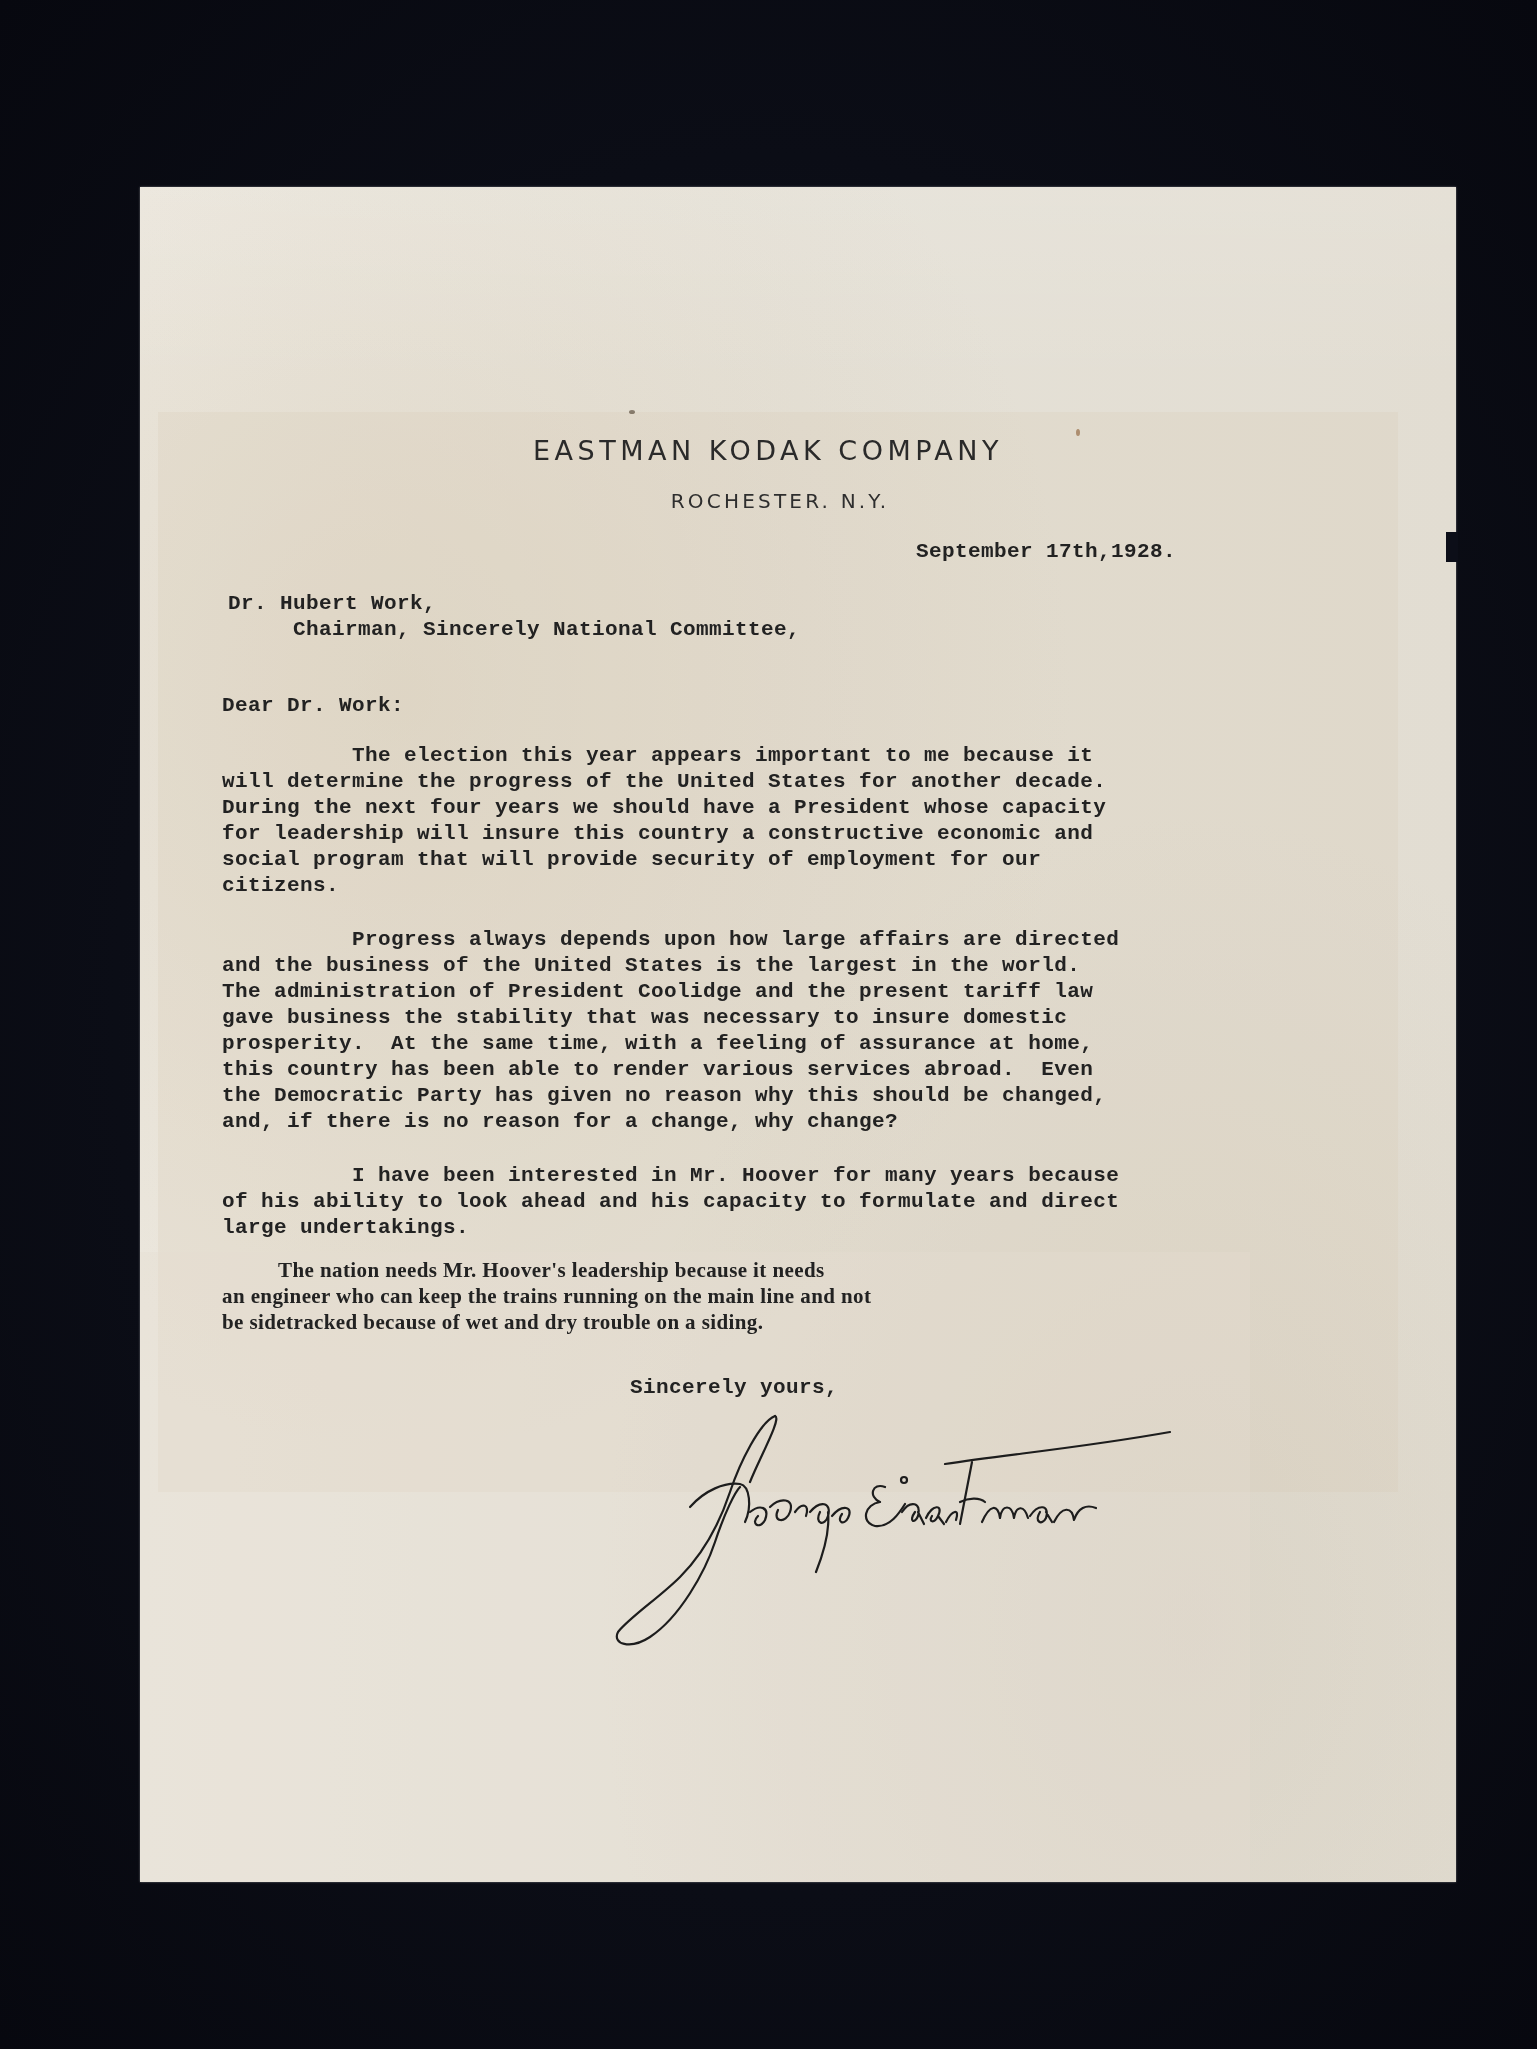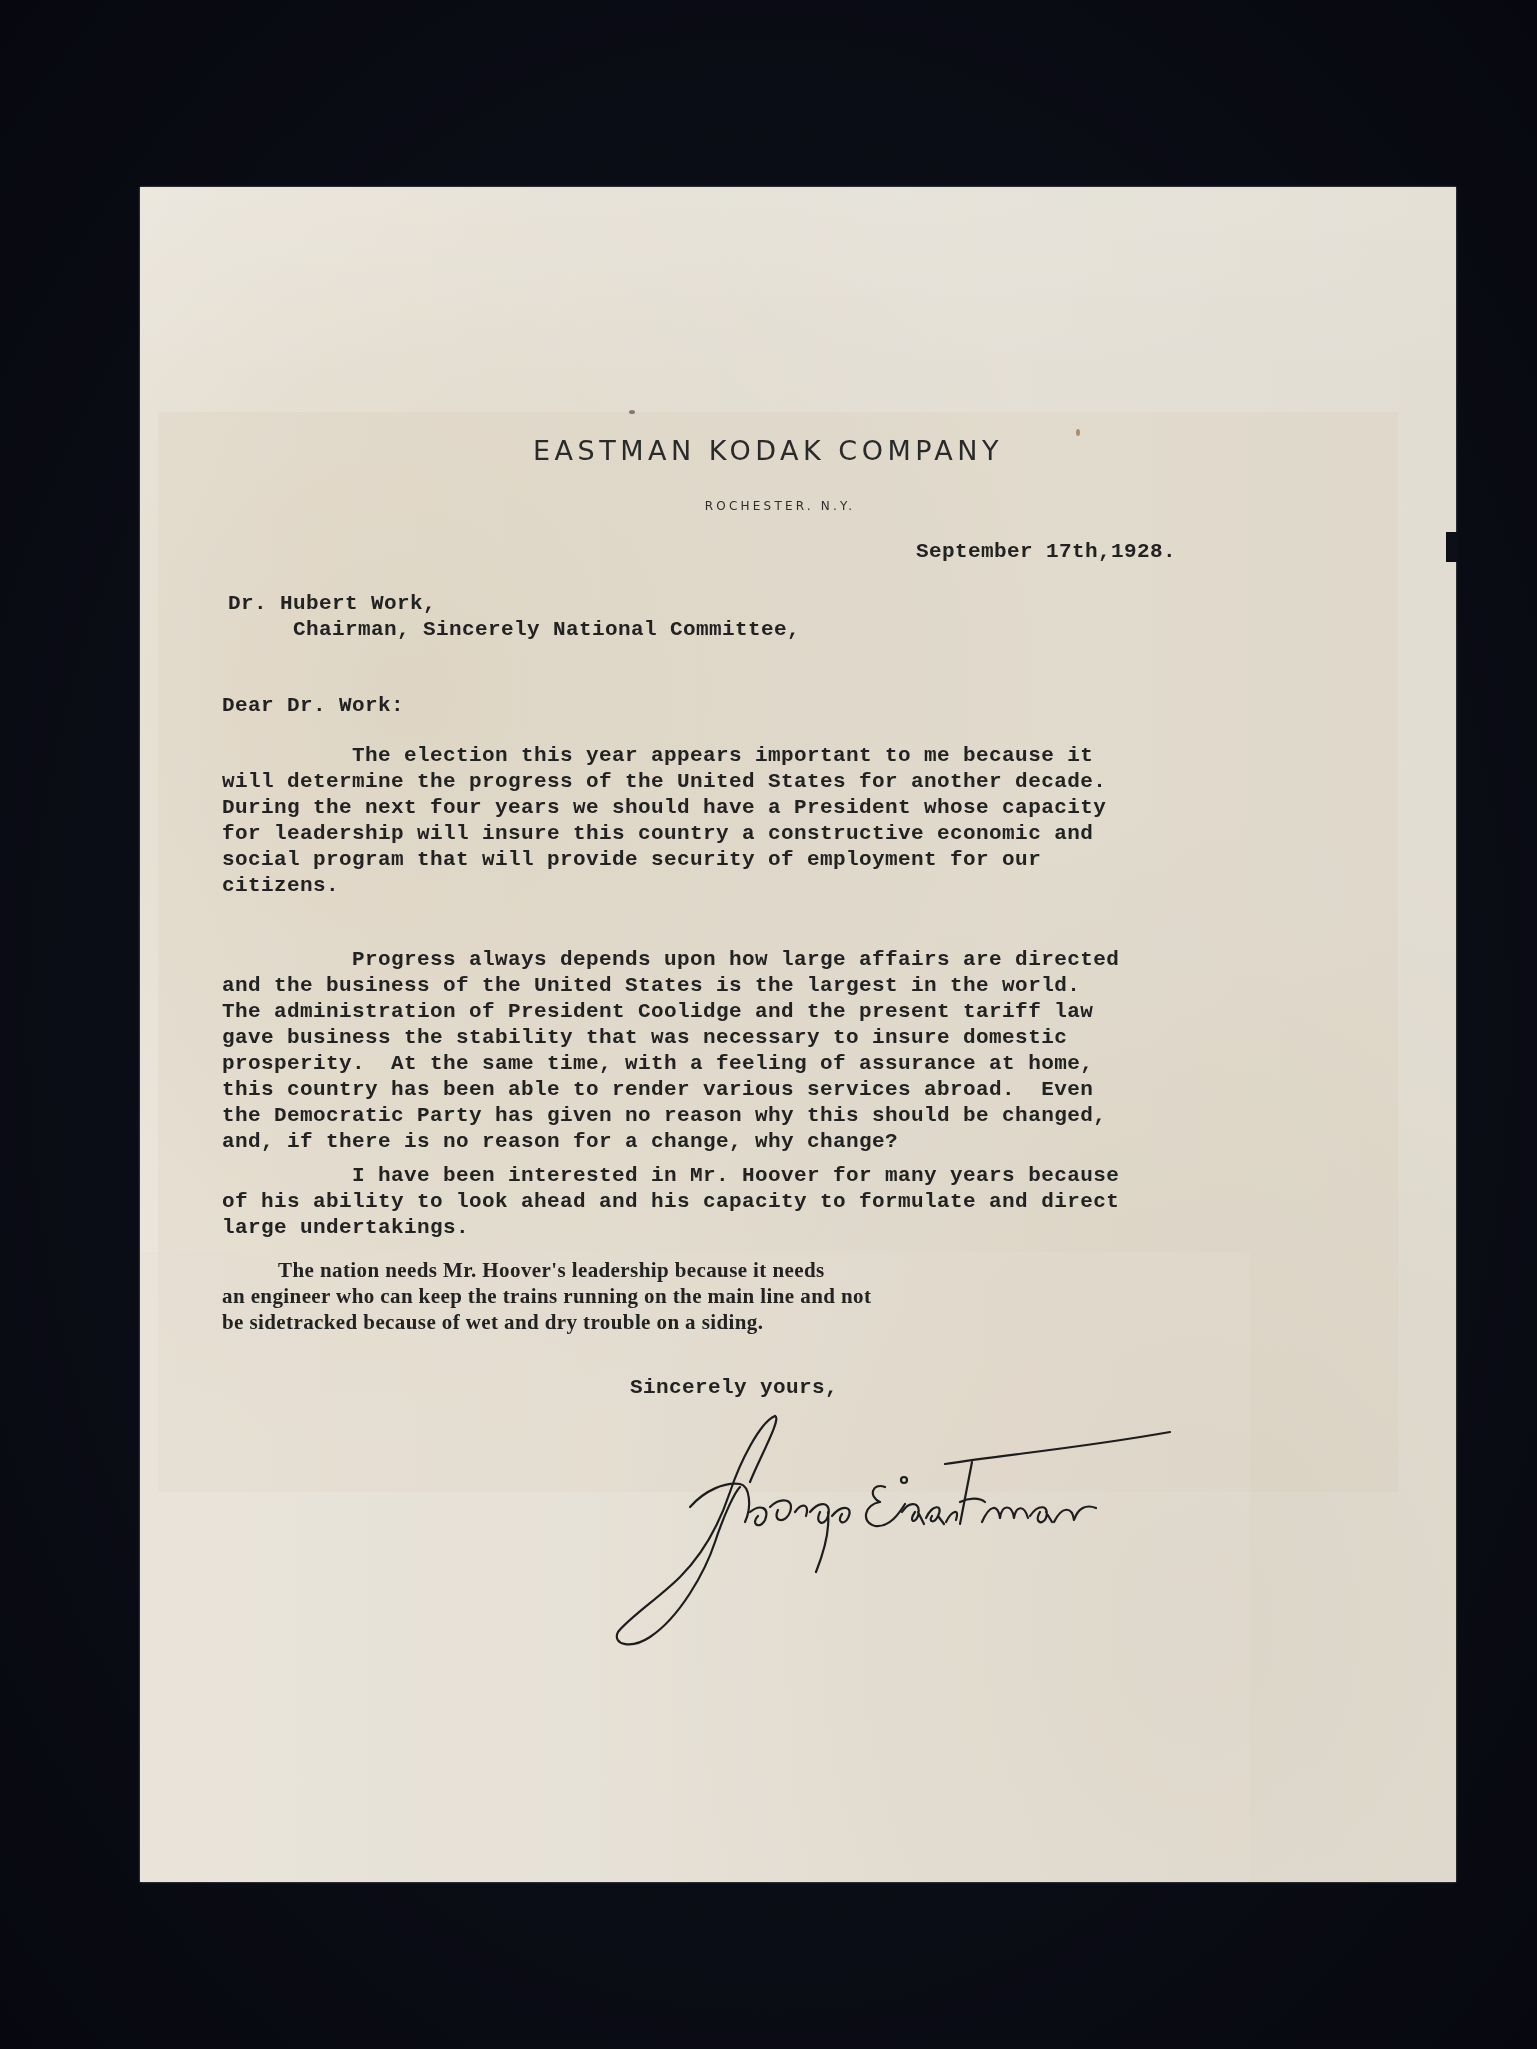--- a/index.html
+++ b/index.html
@@ -61,24 +61,24 @@
     font-size: 27px;
     letter-spacing: 4.5px;
     color: #2a2a2a;
     padding-right: 60px;
     box-sizing: border-box;
   }
   .letterhead-city {
     position: absolute;
     left: 0;
     width: 100%;
-    top: 312px;
+    top: 302px;
     text-align: center;
     font-family: "DejaVu Sans", sans-serif;
-    font-size: 12px;
+    font-size: 20px;
     letter-spacing: 3.2px;
     color: #2e2e2e;
     padding-right: 36px;
     box-sizing: border-box;
   }
   .typed {
     font-family: "Liberation Mono", "DejaVu Sans Mono", monospace;
     font-size: 21px;
     color: #222;
     font-weight: bold;
@@ -102,21 +102,21 @@
     left: 82px;
     top: 506px;
   }
   .body-para {
     position: absolute;
     left: 82px;
     width: 1200px;
     white-space: pre;
   }
   .p1 { top: 556px; }
-  .p2 { top: 760px; }
+  .p2 { top: 740px; }
   .p3 { top: 976px; }
   .p4 { top: 1070px; font-family: Liberation Serif, serif; }
   .closing {
     position: absolute;
     left: 490px;
     top: 1188px;
   }
   .signature {
     position: absolute;
     left: 470px;

